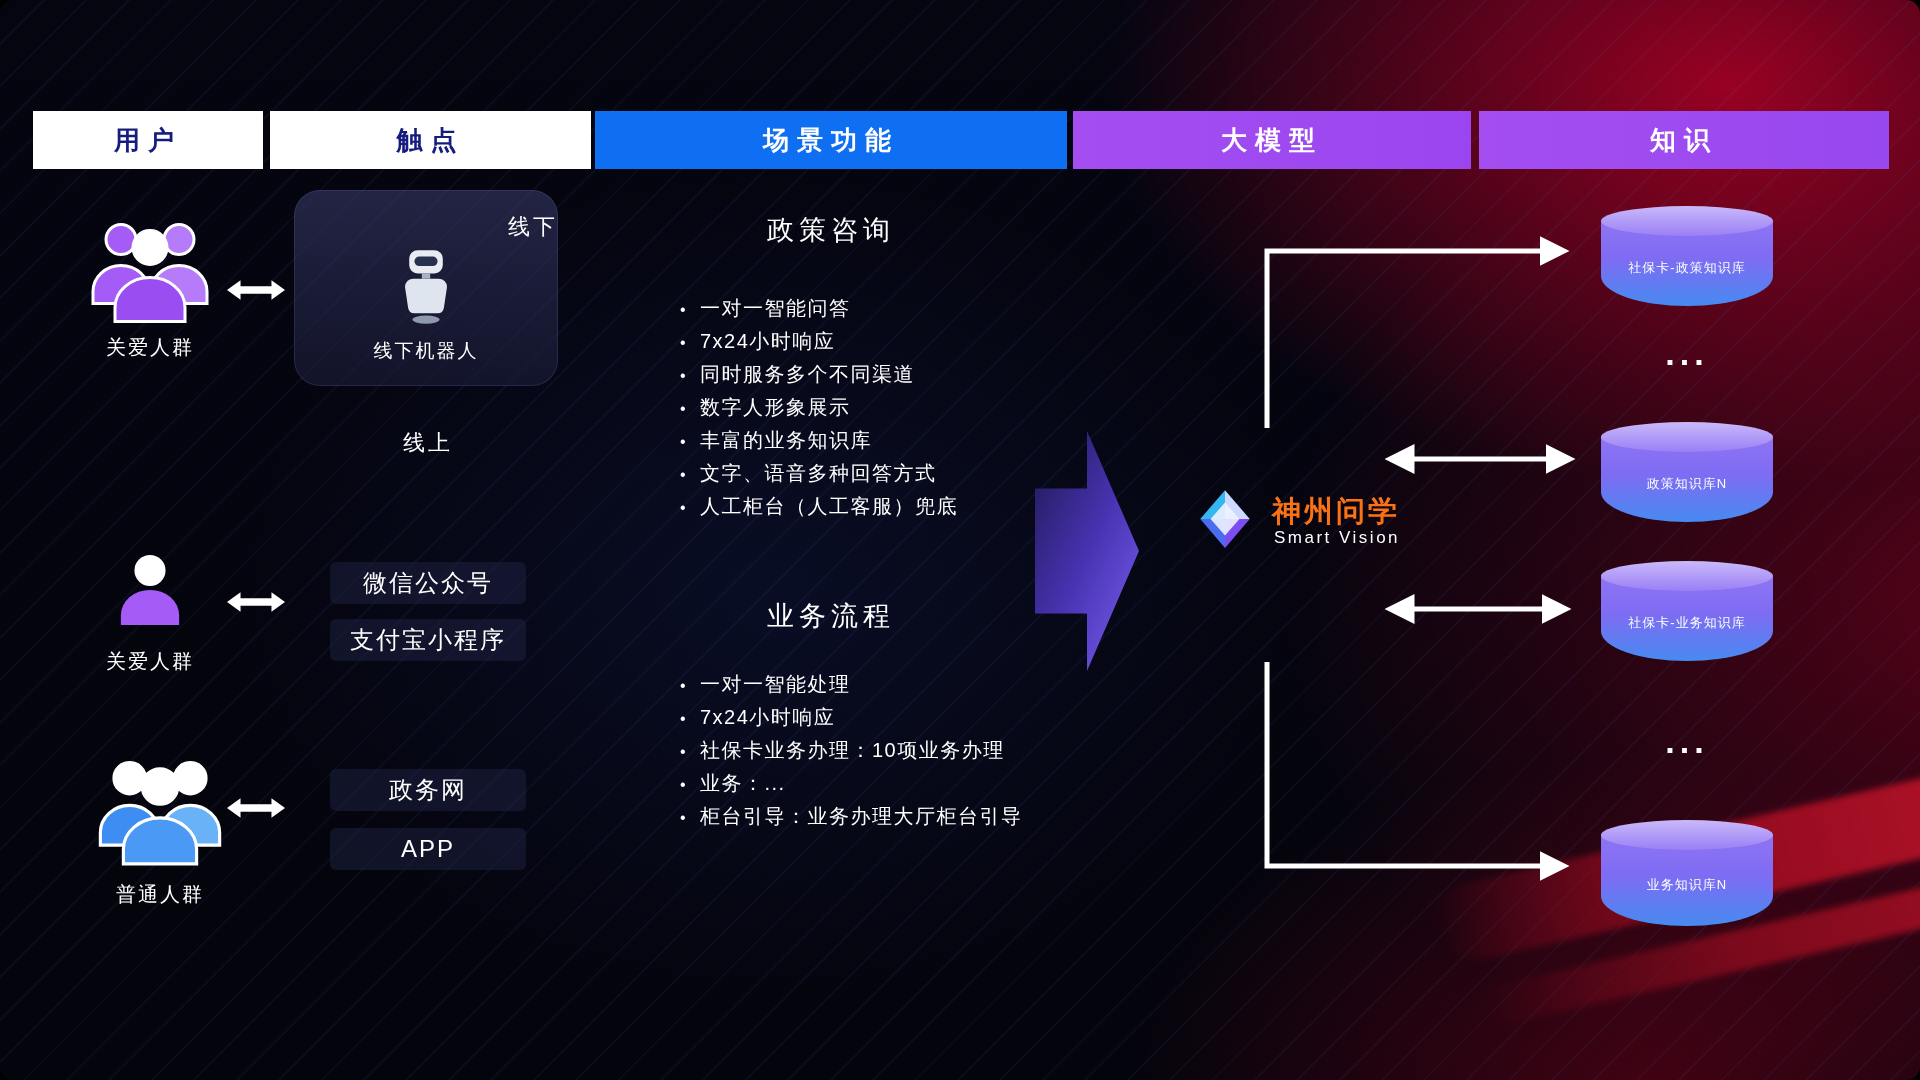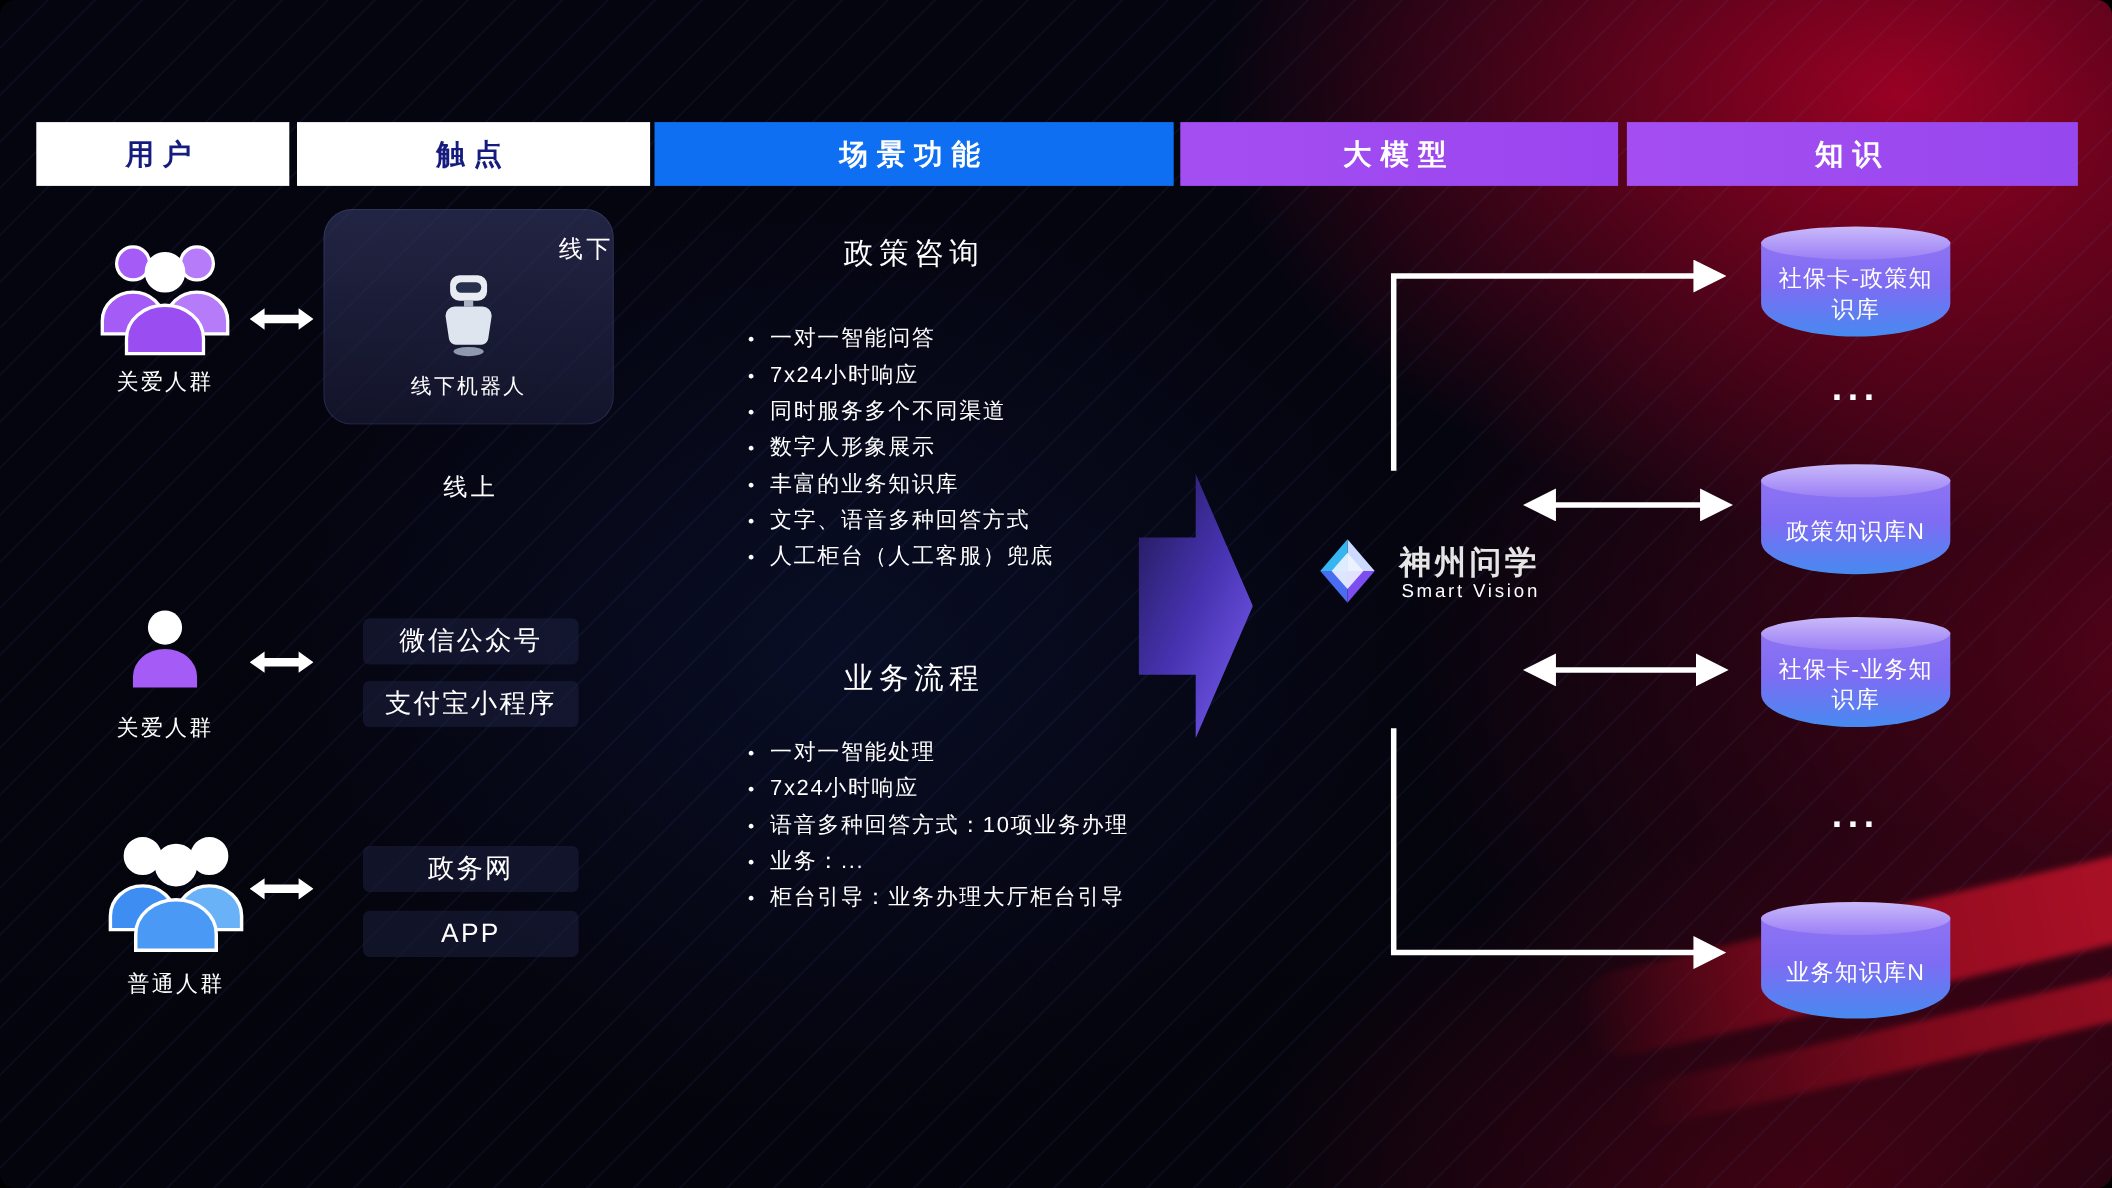--- a/index.html
+++ b/index.html
@@ -58,33 +58,33 @@
   .bullet { color:#fff; font-size:20px; line-height:33px; letter-spacing:1.5px; padding-left:22px; position:relative; white-space:nowrap; }
   .bullet::before { content:"•"; position:absolute; left:2px; font-size:16px; top:1px; }
 
   
   .flow-arrow { position:absolute; left:1035px; top:431px; width:104px; height:240px;
     background:linear-gradient(115deg,#241b5e 5%,#4a35b8 50%,#7d5ffa 95%);
     clip-path:polygon(0 24%, 50% 24%, 50% 0, 100% 50%, 50% 100%, 50% 76%, 0 76%); opacity:.95; }
 
   
   .logo-icon { position:absolute; left:1192px; top:486px; }
-  .logo-title { position:absolute; left:1272px; top:492px; color:#e5e5e5; font-size:29px; font-weight:bold; letter-spacing:3px; }
+  .logo-title { position:absolute; left:1272px; top:492px; color:#f97316; font-size:29px; font-weight:bold; letter-spacing:3px; }
   .logo-sub   { position:absolute; left:1274px; top:528px; color:#fff; font-size:17px; letter-spacing:2.5px; }
 
   
   .db { position:absolute; left:1601px; width:172px; height:100px; }
   .d1{top:206px;} .d2{top:422px;} .d3{top:561px;} .d4{top:820px; height:106px;}
   .db-body { position:absolute; left:0; right:0; top:14px; bottom:0;
     background:linear-gradient(180deg,#8f74f3 0%, #7e6cf3 45%, #478af0 100%);
     border-radius:0 0 86px 86px / 0 0 30px 30px; }
   .db-top { position:absolute; left:0; right:0; top:0; height:30px;
     background:linear-gradient(180deg,#c9b9fa,#9b7ff5); border-radius:50%; }
   .db-label { position:absolute; left:8px; right:8px; top:26px; bottom:2px; display:flex; align-items:center; justify-content:center;
-    text-align:center; color:#fff; font-size:21px; line-height:1.35; letter-spacing:1px; }
+    text-align:center; color:#fff; font-size:13px; line-height:1.35; letter-spacing:1px; }
   .dots { position:absolute; left:1601px; width:172px; text-align:center; color:#fff; font-size:34px; font-weight:900; letter-spacing:5px; }
   .dot1{top:334px;} .dot2{top:722px;}
 
   .overlay-svg { position:absolute; left:0; top:0; pointer-events:none; }
   .darr { position:absolute; width:58px; height:24px; }
   .a1{left:227px; top:278px;} .a2{left:227px; top:590px;} .a3{left:227px; top:796px;}
 </style>
 </head>
 <body>
 
@@ -162,21 +162,21 @@
     <div class="bullet">同时服务多个不同渠道</div>
     <div class="bullet">数字人形象展示</div>
     <div class="bullet">丰富的业务知识库</div>
     <div class="bullet">文字、语音多种回答方式</div>
     <div class="bullet">人工柜台（人工客服）兜底</div>
   </div>
   <div class="scene-title t2">业务流程</div>
   <div class="bullets b2">
     <div class="bullet">一对一智能处理</div>
     <div class="bullet">7x24小时响应</div>
-    <div class="bullet">语音多种回答方式：10项业务办理</div>
+    <div class="bullet">社保卡业务办理：10项业务办理</div>
     <div class="bullet">业务：...</div>
     <div class="bullet">柜台引导：业务办理大厅柜台引导</div>
   </div>
 
   <div class="flow-arrow"></div>
 
   <svg class="logo-icon" width="66" height="66" viewBox="0 0 64 64">
     <polygon points="32,4 56,32 32,32" fill="#cdd9ff"></polygon>
     <polygon points="56,32 32,60 32,32" fill="#7c4df0"></polygon>
     <polygon points="32,60 8,32 32,32" fill="#4a6cf0"></polygon>

